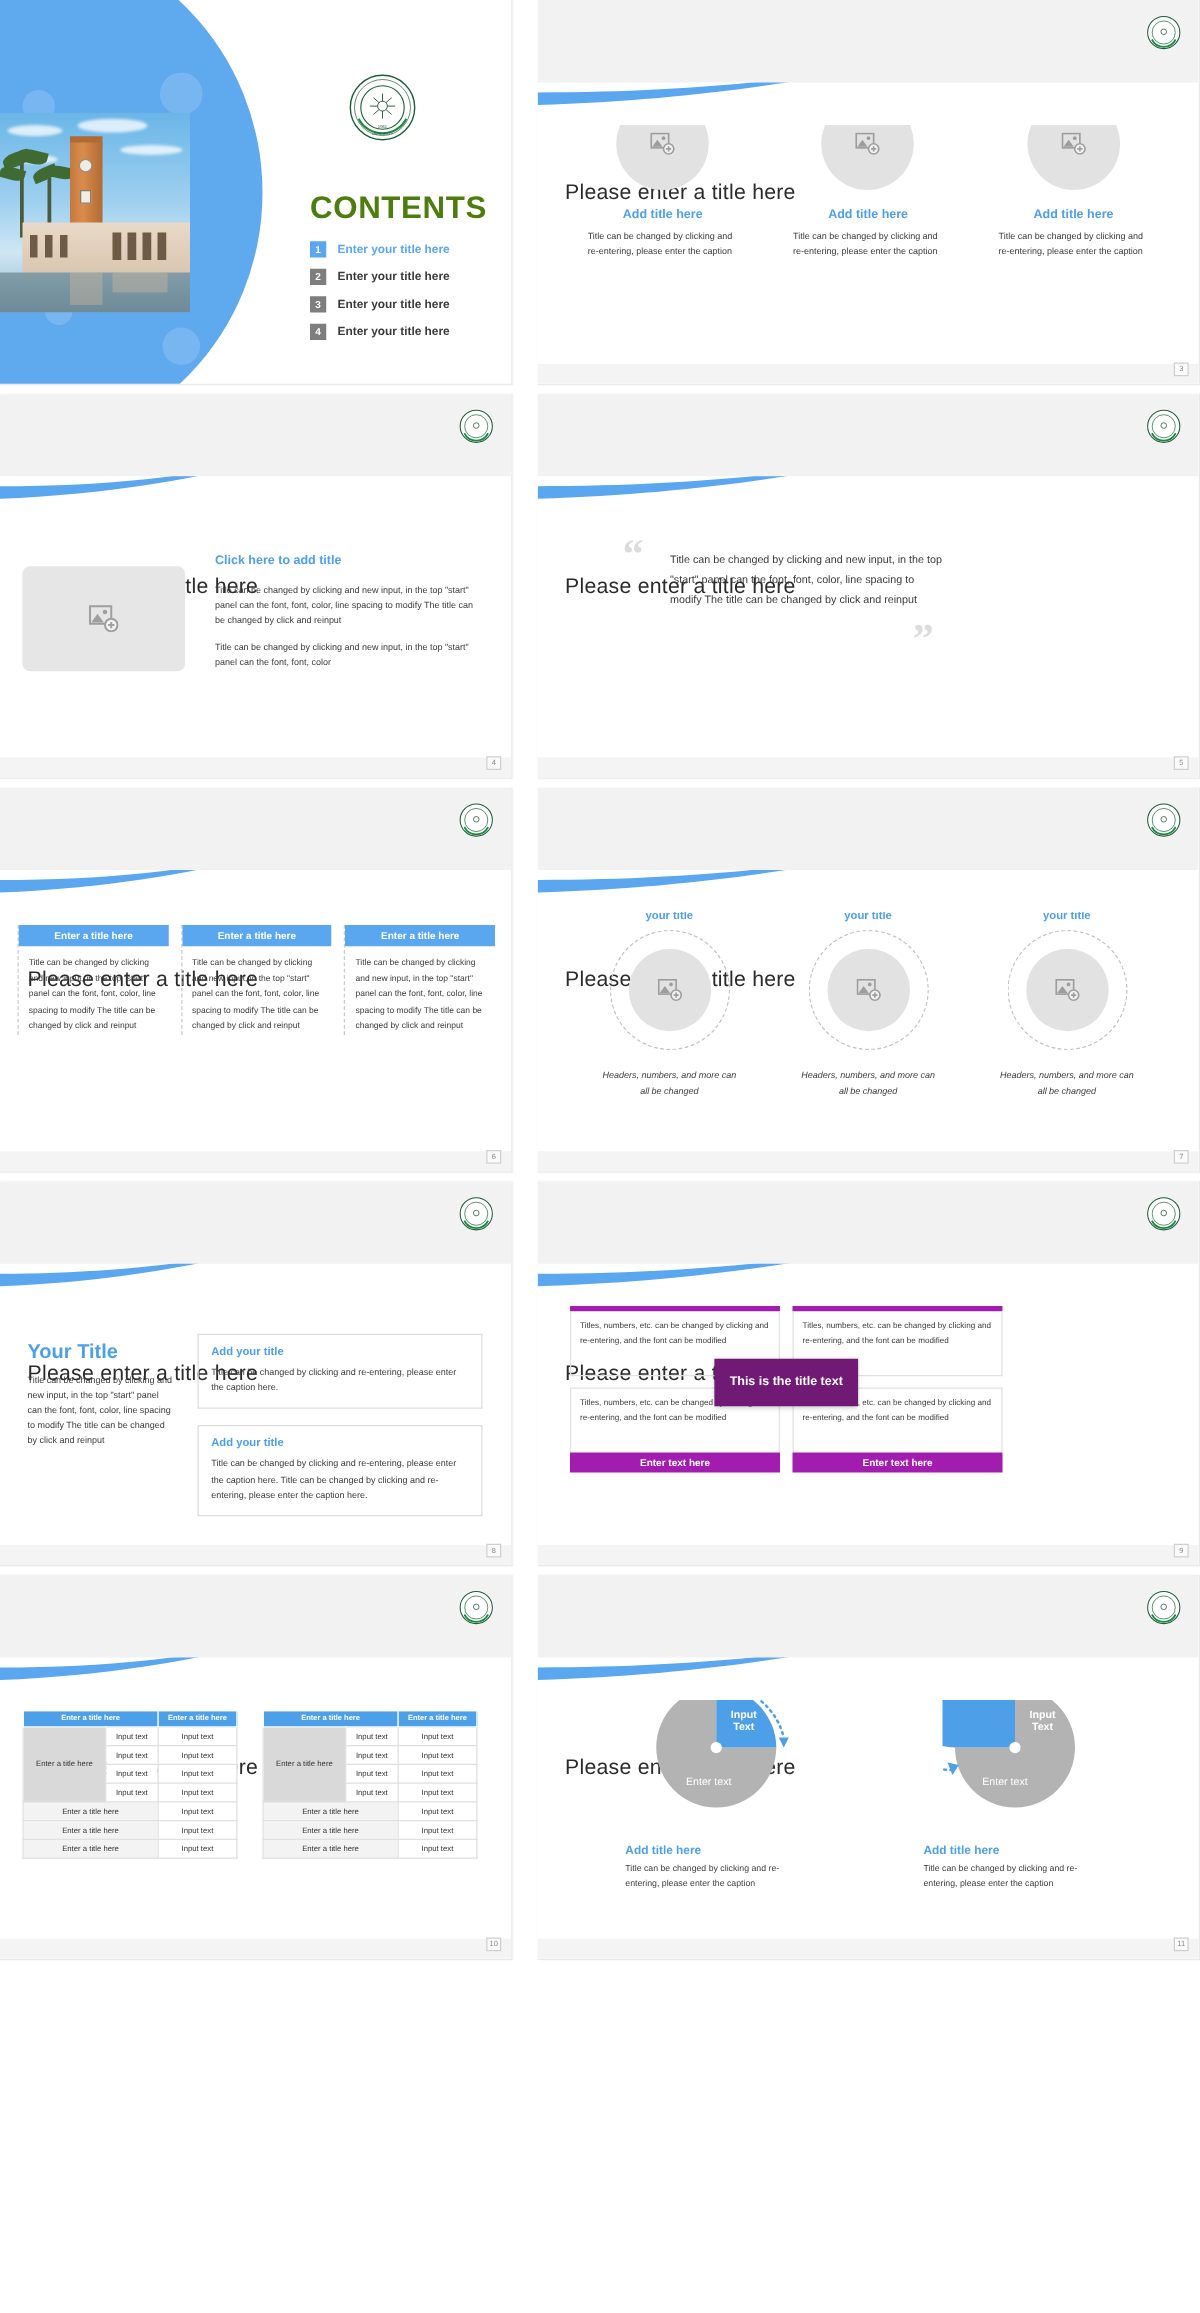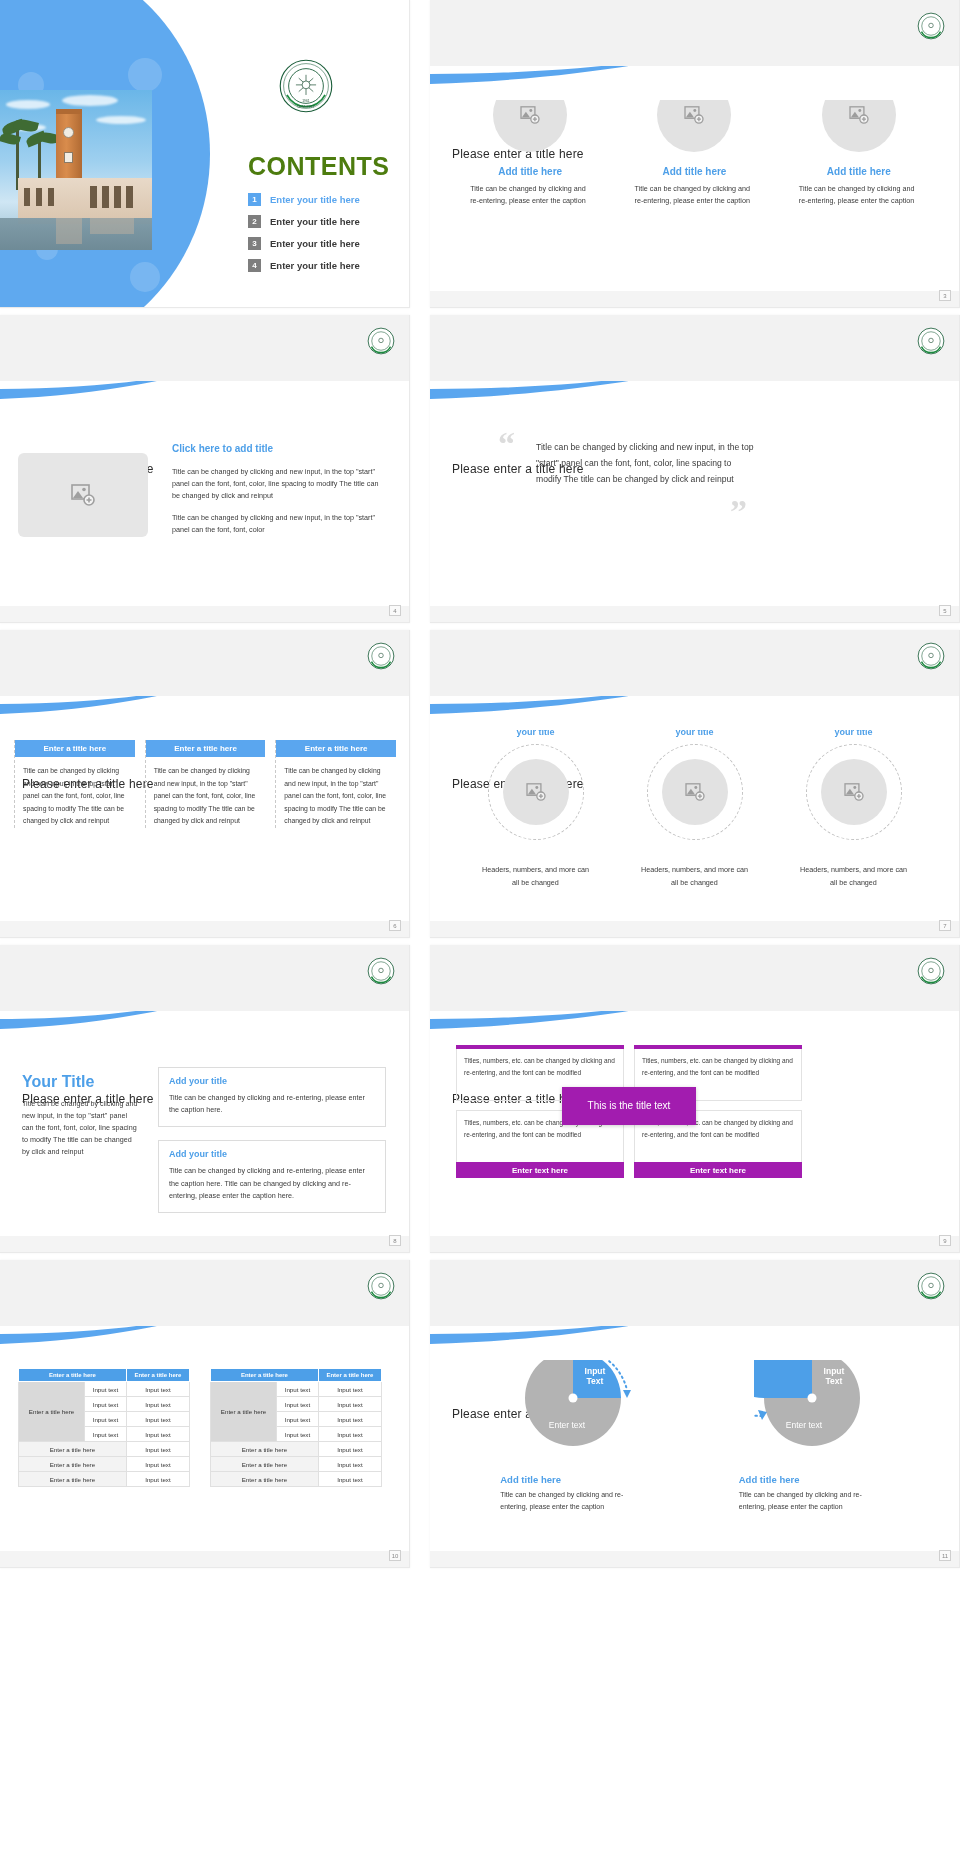--- a/index.html
+++ b/index.html
@@ -27,21 +27,21 @@
   }
   .slide.right { margin-left:12px; width:calc(100% - 12px); }
 
   
   .hdr {
     position:absolute; left:0; top:0; width:100%; height:66px;
     background:#f2f2f2; z-index:2;
   }
   .hdr-title {
     position:absolute; left:22px; top:50%; transform:translateY(-50%);
-    font-size:12px; color:#2b2b2b; font-weight:400; letter-spacing:.2px;
+    font-size:17px; color:#2b2b2b; font-weight:400; letter-spacing:.2px;
   }
   .wave {
     position:absolute; left:0; top:40px; width:100%; height:60px; z-index:1;
     overflow:hidden; pointer-events:none;
   }
   .wave svg { display:block; width:100%; height:100%; }
 
   
   .crest { position:absolute; right:14px; top:12px; width:28px; height:28px; z-index:5; }
   .crest svg { display:block; }
@@ -122,41 +122,41 @@
   .s5col{flex:1;border-left:1px dashed #c9c9c9;padding-left:0;}
   .s5head{background:#5aa6ef;color:#fff;font-size:8px;font-weight:bold;height:17px;display:flex;align-items:center;justify-content:center;}
   .s5body{font-size:6.8px;color:#3b3b3b;line-height:1.85;padding:8px 6px 0 8px;}
 
   
   .s6wrap{position:absolute;left:0;top:84px;width:100%;display:flex;justify-content:space-around;padding:0 26px;}
   .s6col{width:110px;text-align:center;}
   .s6t{font-size:9px;font-weight:bold;color:#4d9fe8;line-height:1.35;margin-bottom:6px;}
   .s6ring{width:96px;height:96px;border-radius:50%;border:1px dashed #c2c2c2;margin:0 auto;display:flex;align-items:center;justify-content:center;}
   .s6ring .ph-circle{width:66px;height:66px;}
-  .s6cap{font-size:7.2px;color:#3b3b3b;line-height:1.8;margin-top:24px;}
+  .s6cap{font-size:7.2px;color:#3b3b3b;line-height:1.8;margin-top:14px;font-style:italic;}
 
   
   .s7l{position:absolute;left:22px;top:128px;width:118px;}
   .s7h{font-size:16px;font-weight:bold;color:#4d9fe8;margin-bottom:7px;}
   .s7r{position:absolute;left:158px;top:122px;width:228px;}
   .s7box{border:1px solid #dcdcdc;padding:8px 10px 10px;margin-bottom:13px;position:relative;}
   .s7box h5{font-size:9px;font-weight:bold;color:#4d9fe8;margin-bottom:6px;}
   .s7box p{font-size:7.2px;color:#3b3b3b;line-height:1.7;}
 
   
   .s8{position:absolute;left:26px;top:88px;width:346px;}
   .s8row{display:flex;gap:10px;}
   .s8cell{flex:1;}
   .s8hd{background:#a21caf;color:#fff;font-size:8px;font-weight:bold;height:16px;display:flex;align-items:center;justify-content:center;}
   .s8bd{border:1px solid #e2e2e2;border-top:none;font-size:6.5px;color:#3b3b3b;line-height:1.8;padding:6px 7px;height:52px;}
   .s8bd.bt{border:1px solid #e2e2e2;border-bottom:none;}
   .s8center{
     position:absolute;left:50%;top:50%;transform:translate(-50%,-50%);
-    background:#a21caf;color:#fff;font-size:10px;font-weight:normal;
-    width:134px;height:38px;display:flex;align-items:center;justify-content:center;
+    background:#701a75;color:#fff;font-size:10px;font-weight:bold;
+    width:115px;height:38px;display:flex;align-items:center;justify-content:center;
     box-shadow:0 1px 4px rgba(0,0,0,.2); z-index:4;
   }
 
   
   .s9t{position:absolute;font-size:8.5px;font-weight:bold;color:#2d7fc4;}
   table.tb{border-collapse:collapse;width:100%;font-size:6.2px;color:#333;}
   table.tb th{background:#4d9fe8;color:#fff;font-weight:bold;padding:3px 2px;border:1px solid #fff;font-size:6px;}
   table.tb td{border:1px solid #e0e0e0;padding:3.5px 4px;text-align:center;background:#fff;}
   table.tb td.lbl{background:#d9d9d9;font-weight:normal;}
   table.tb td.row-lbl{background:#f3f3f3;}

